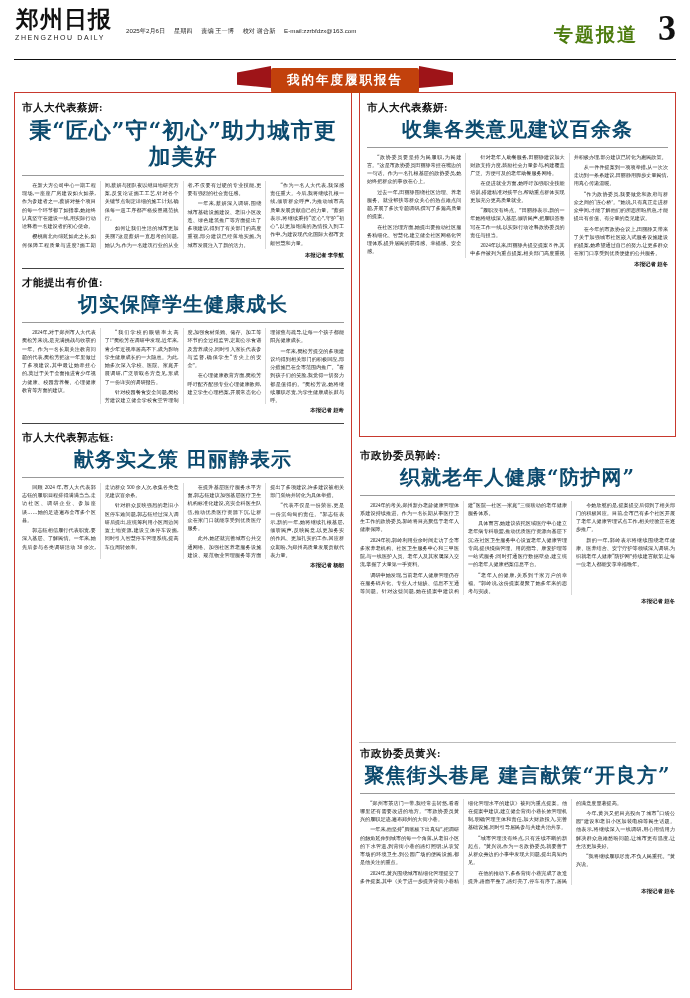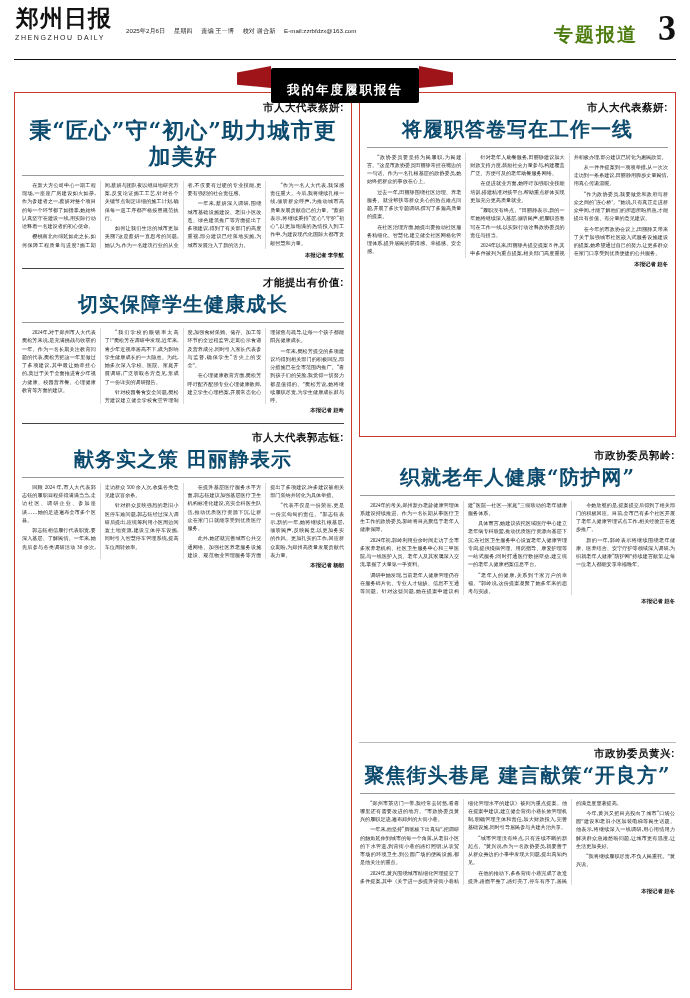--- a/index.html
+++ b/index.html
@@ -31,21 +31,21 @@
     box-sizing: border-box;
     display: flex;
     align-items: flex-start;
   }
   .logo-block {
     display: flex;
     flex-direction: column;
     align-items: flex-start;
   }
   .logo-title {
-    font-family: Liberation Serif, serif;
+    font-family: Liberation Sans, sans-serif;
     font-weight: bold;
     font-size: 23px;
     color: #111;
     letter-spacing: 1px;
     line-height: 1.05;
     background: #ffffff;
     padding: 1px 2px;
   }
   .logo-pinyin {
     font-family: "Liberation Sans", sans-serif;
@@ -97,27 +97,27 @@
   .banner-wrap {
     position: relative;
     height: 26px;
     margin: 4px 0 2px 0;
   }
   .banner {
     position: absolute;
     left: 50%;
     top: 2px;
     transform: translateX(-50%);
-    background: #000000;
+    background: #c2410c;
     color: #fff;
     font-family: "DejaVu Serif", serif;
     font-weight: bold;
     font-size: 12.5px;
     letter-spacing: 2px;
-    padding: 14px 16px 4px 16px;
+    padding: 4px 16px 4px 16px;
     border-radius: 2px;
     z-index: 4;
     white-space: nowrap;
   }
   .banner-ribbon-l, .banner-ribbon-r {
     position: absolute;
     top: 0;
     width: 34px;
     height: 22px;
     background: #9e1418;
@@ -165,22 +165,22 @@
   .rt-bot {
     margin-top: 21px;
     flex: 1;
     padding: 2px 1px 0 1px;
     box-sizing: border-box;
     border-top: 0.8px solid #bbb;
   }
 
   
   .kicker {
-    text-align: right;
-    font-family: Liberation Sans, sans-serif;
+    text-align: left;
+    font-family: Liberation Serif, serif;
     font-weight: bold;
     font-size: 10.5px;
     letter-spacing: 0.5px;
     color: #111;
     margin: 2px 0 3px 0;
   }
   .headline {
     text-align: center;
     font-family: "DejaVu Serif", serif;
     font-weight: bold;
@@ -305,21 +305,21 @@
         </div>
         <div class="byline">本报记者 杨朝</div>
       </div>
 
     </div>
 
     <div class="col-right">
 
       <div class="rt-top">
         <div class="kicker">市人大代表蔡妍:</div>
-        <div class="headline h-lg">将履职答卷写在工作一线</div>
+        <div class="headline h-lg">收集各类意见建议百余条</div>
         <div class="rule-thin"></div>
         <div class="cols3">
           <p>“政协委员要坚持为民履职,为民建言。”这是市政协委员田丽静常挂在嘴边的一句话。作为一名扎根基层的政协委员,她始终把群众的事放在心上。</p>
           <p>过去一年,田丽静围绕社区治理、养老服务、就业帮扶等群众关心的热点难点问题,开展了多次专题调研,撰写了多篇高质量的提案。</p>
           <p>在社区治理方面,她提出要推动社区服务精细化、智慧化,建立健全社区网格化管理体系,提升居民的获得感、幸福感、安全感。</p>
           <p>针对老年人助餐服务,田丽静建议加大财政支持力度,鼓励社会力量参与,构建覆盖广泛、方便可及的老年助餐服务网络。</p>
           <p>在促进就业方面,她呼吁加强职业技能培训,搭建精准对接平台,帮助重点群体实现更加充分更高质量就业。</p>
           <p>“履职没有终点。”田丽静表示,新的一年她将继续深入基层,倾听民声,把履职答卷写在工作一线,以实际行动诠释政协委员的责任与担当。</p>
           <p>2024年以来,田丽静共提交提案 8 件,其中多件被列为重点提案,相关部门高度重视并积极办理,部分建议已转化为惠民政策。</p>
           <p>从一件件提案到一项项举措,从一次次走访到一条条建议,田丽静用脚步丈量民情,用真心传递温暖。</p>

